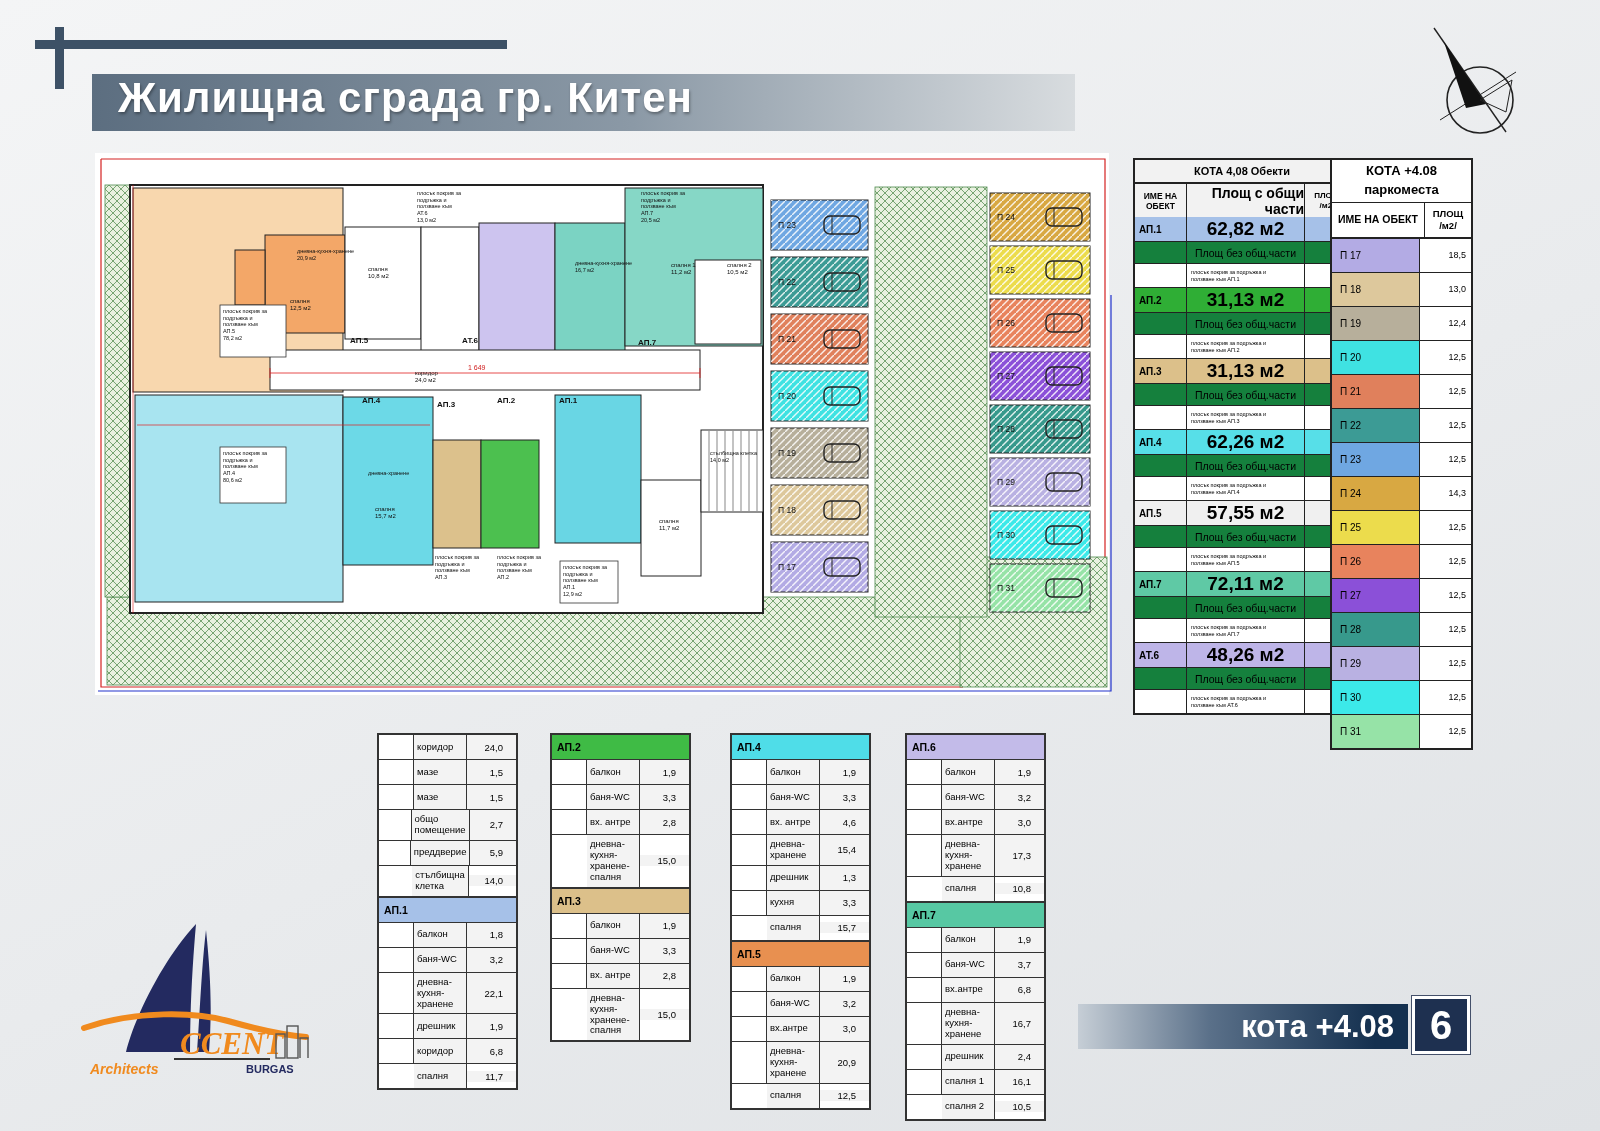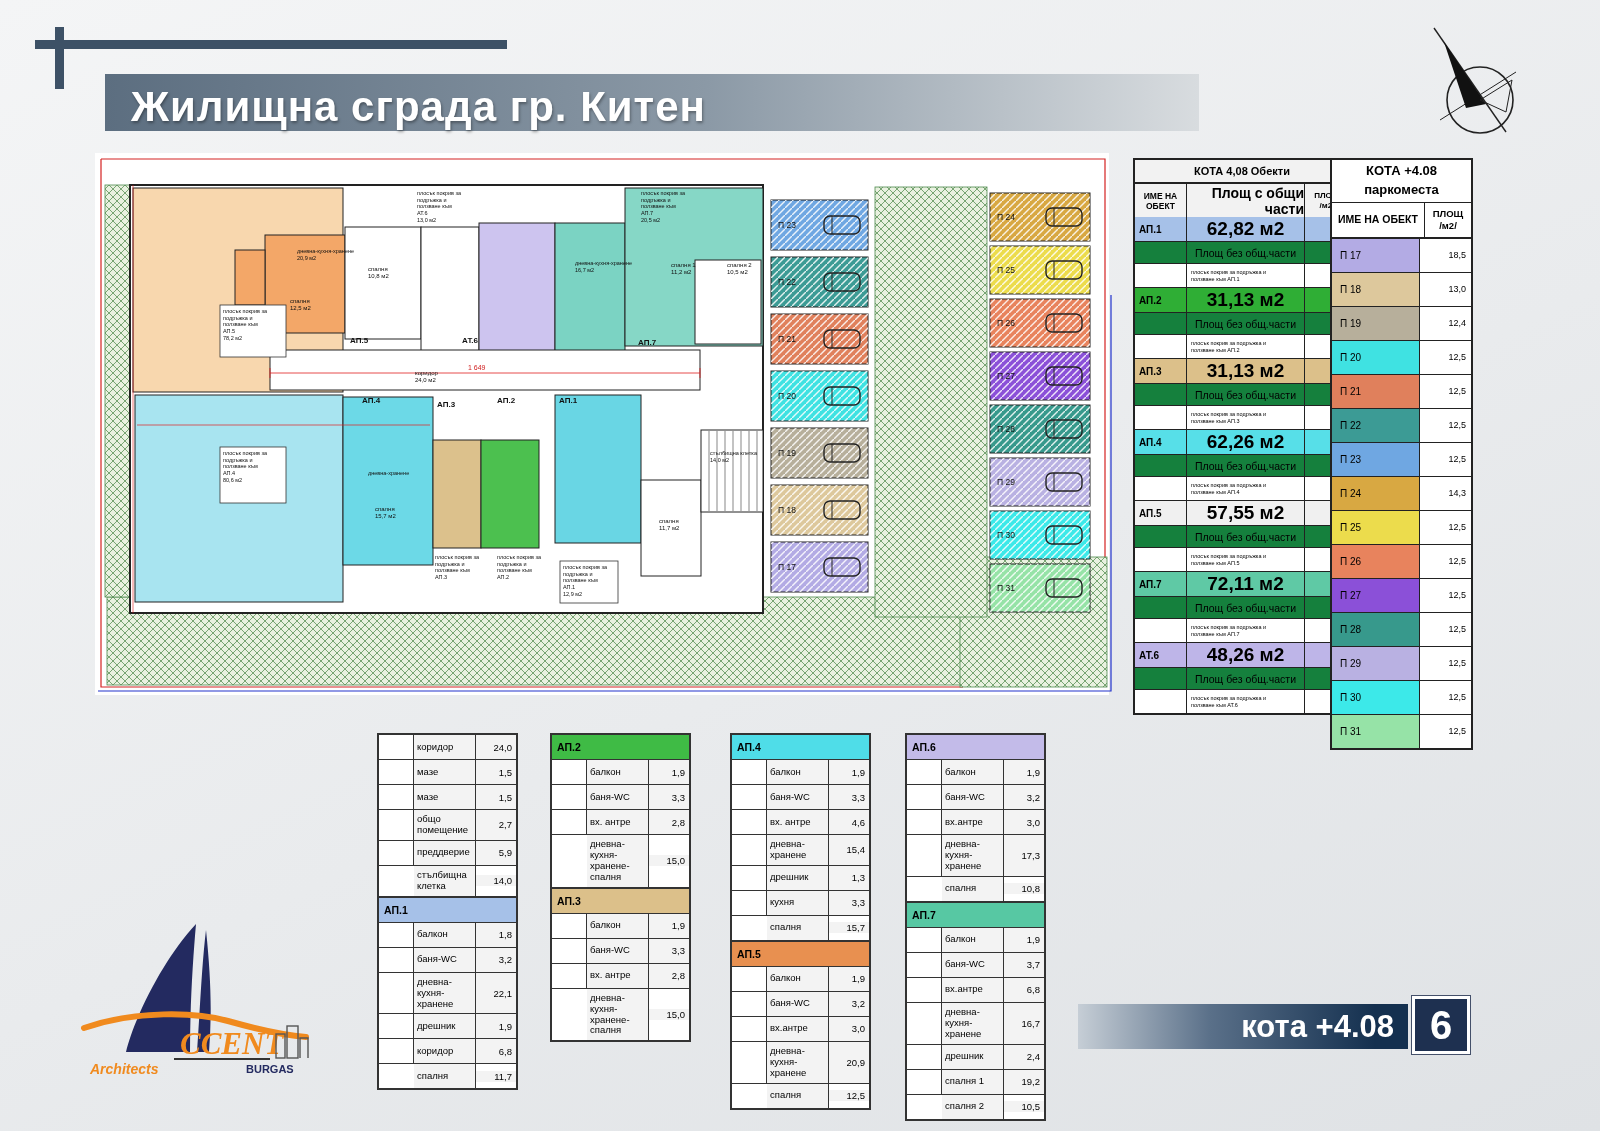--- a/index.html
+++ b/index.html
@@ -1,20 +1,20 @@
 <!DOCTYPE html>
 <html><head>
 <meta charset="utf-8">
 <style>
   html,body{margin:0;padding:0;background:#d8dbde;font-family:"Liberation Sans",sans-serif;}
   #sheet{position:relative;width:1600px;height:1131px;background:linear-gradient(155deg,#f4f5f6 0%,#e9ebed 55%,#dfe2e5 100%);overflow:hidden;}
   .corner-h{position:absolute;left:35px;top:40px;width:472px;height:9px;background:#3d5166;}
   .corner-v{position:absolute;left:55px;top:27px;width:9px;height:62px;background:#3d5166;}
-  #titlebar{position:absolute;left:105px;top:74px;width:1094px;height:57px;
-    background:linear-gradient(90deg,#5c6e80 0%,#8b99a6 55%,#d8dcdf 100%);display:flex;align-items:flex-end;}
+  #titlebar{position:absolute;left:92px;top:74px;width:983px;height:57px;
+    background:linear-gradient(90deg,#5c6e80 0%,#8b99a6 55%,#d8dcdf 100%);display:flex;align-items:flex-start;}
   #titlebar .t{color:#fff;font-size:42px;font-weight:bold;padding-left:26px;letter-spacing:1px;
     text-shadow:1px 2px 3px rgba(0,0,0,.35);white-space:nowrap;}
   #planwrap{position:absolute;left:85px;top:145px;width:1040px;height:560px;}
   
   #obj{position:absolute;left:1133px;top:158px;width:218px;border:2px solid #222;background:#fff;box-sizing:border-box;}
   #obj .title{height:22px;line-height:22px;text-align:center;font-weight:bold;font-size:11px;border-bottom:1px solid #222;background:#f2f2f2;}
   .orow{display:flex;border-top:1px solid #222;}
   .orow:first-child{border-top:none;}
   .oc{box-sizing:border-box;display:flex;align-items:center;}
   .oc1{width:52px;border-right:1px solid #222;padding-left:4px;}
@@ -43,21 +43,21 @@
   .prow .pv{width:46px;display:flex;align-items:center;justify-content:flex-end;padding-right:5px;font-size:9px;}
   
   .rt{position:absolute;top:733px;width:141px;}
   .blk{border:2px solid #333;box-sizing:border-box;background:#fff;}
   .blk + .blk{border-top:none;}
   .bhdr{height:24px;line-height:24px;font-weight:bold;font-size:10.5px;padding-left:5px;border-bottom:1px solid #333;}
   .brow{display:flex;border-bottom:1px solid #333;}
   .brow:last-child{border-bottom:none;align-items:center;}
   .bsp{width:34px;border-right:1px solid #333;background:#fff;}
   .blb{flex:1;border-right:1px solid #333;background:#f3f3f3;display:flex;align-items:center;padding:4px 3px;font-size:9.5px;line-height:1.15;min-height:16px;}
-  .bvl{width:36px;background:#f3f3f3;display:flex;align-items:center;justify-content:flex-end;padding-right:4px;font-size:9.5px;}
+  .bvl{width:36px;background:#f3f3f3;display:flex;align-items:center;justify-content:flex-end;padding-right:13px;font-size:9.5px;}
   
   #kint{position:absolute;left:826px;top:690px;font-size:30px;font-weight:bold;color:#111;}
   #kint sup{font-size:17px;}
   
   #fbar{position:absolute;left:1078px;top:1004px;width:330px;height:45px;
     background:linear-gradient(90deg,#c6ced6 0%,#5a7089 40%,#14304f 90%);
     color:#fff;font-size:31px;font-weight:bold;text-align:right;line-height:45px;padding-right:14px;box-sizing:border-box;}
   #fsq{position:absolute;left:1412px;top:996px;width:58px;height:58px;background:#1e3050;border:3px solid #fff;
     outline:1px solid #44506a;box-sizing:border-box;display:flex;align-items:center;justify-content:center;
     color:#fff;font-size:40px;font-weight:bold;}
@@ -673,21 +673,21 @@
           <div class="bvl">16,7</div>
         </div>
         <div class="brow">
           <div class="bsp"></div>
           <div class="blb">дрешник</div>
           <div class="bvl">2,4</div>
         </div>
         <div class="brow">
           <div class="bsp"></div>
           <div class="blb">спалня 1</div>
-          <div class="bvl">19,2</div>
+          <div class="bvl">16,1</div>
         </div>
         <div class="brow">
           <div class="bsp"></div>
           <div class="blb">спалня 2</div>
           <div class="bvl">10,5</div>
         </div>
       </div>
     </div>
 
   <svg id="logo" width="235" height="160" viewBox="0 0 235 160">

